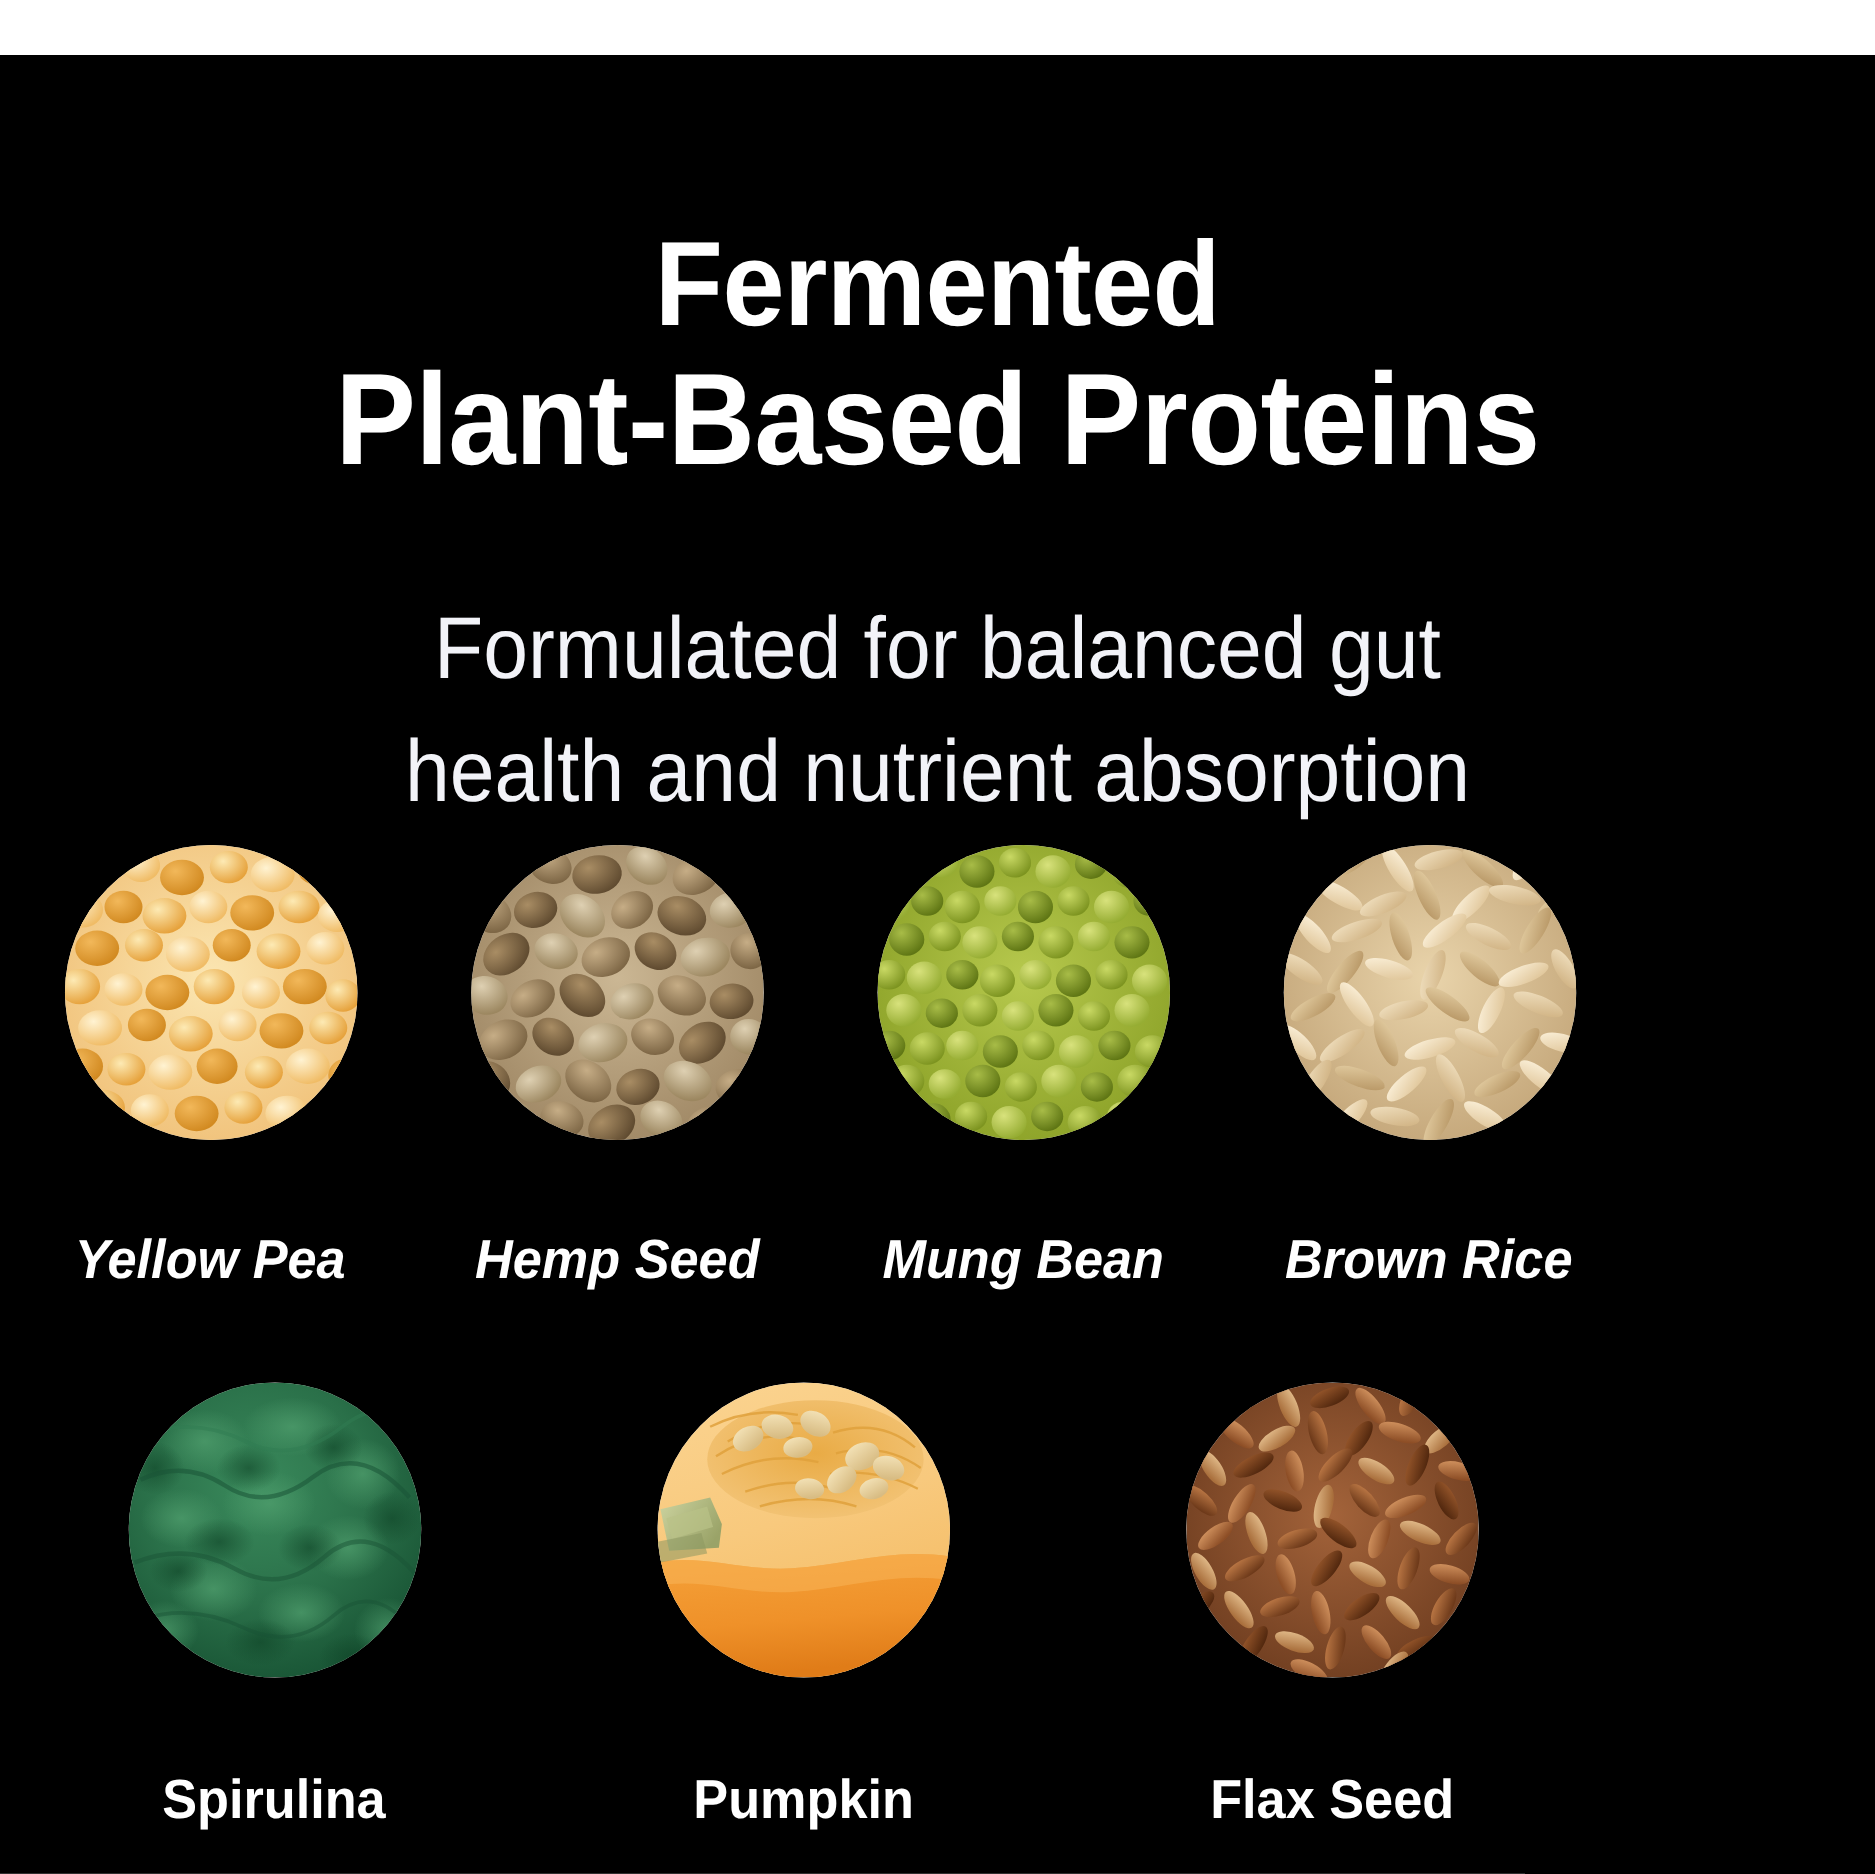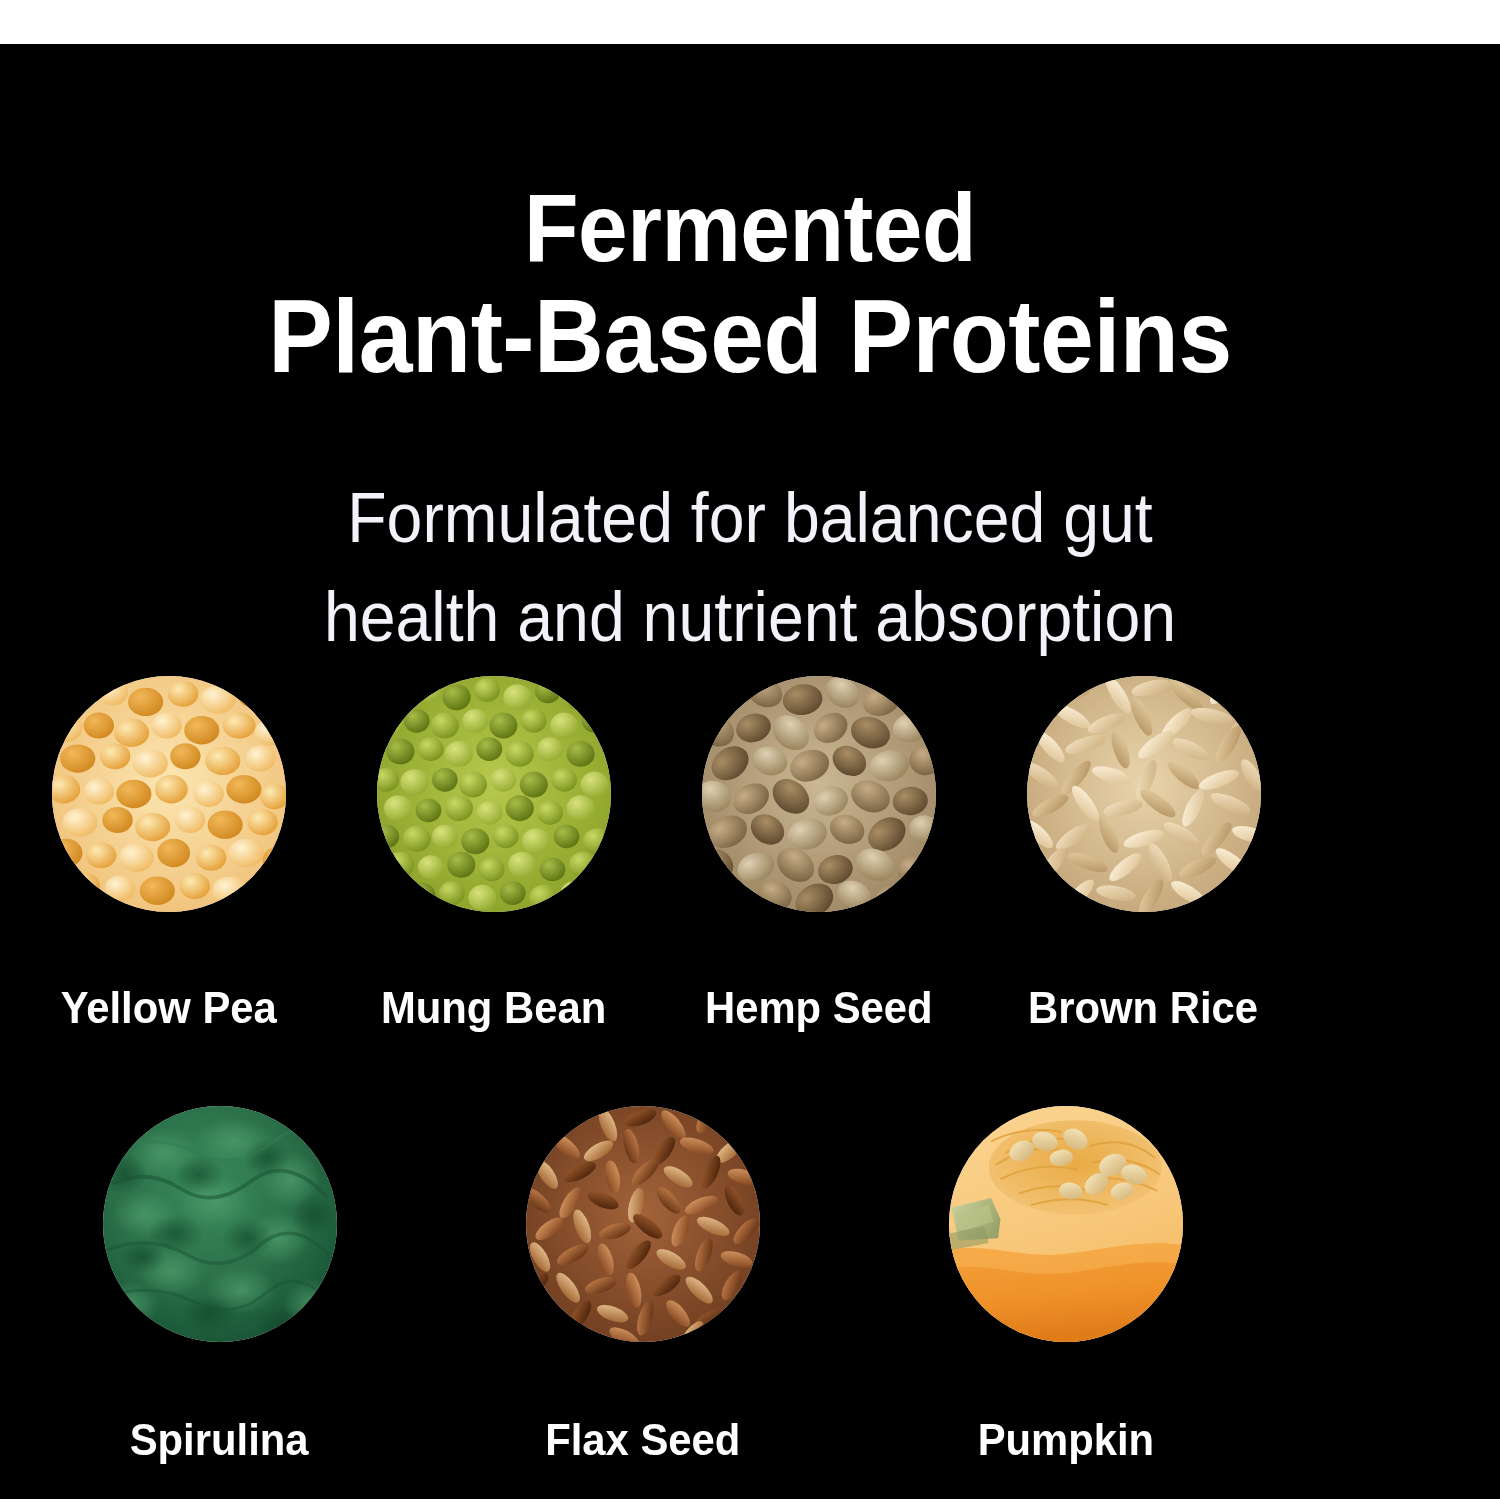--- a/index.html
+++ b/index.html
@@ -64,21 +64,21 @@
     display: flex;
   }
   .row-1 { top: 632px; }
   .row-2 { top: 1062px; }
 
   .cell {
     display: flex;
     flex-direction: column;
     align-items: center;
   }
-  .row-1 .cell { width: 325px; }
+  .row-1 .cell { width: 325px; font-style: italic; }
   .row-2 .cell { width: 423px; justify-content: flex-end; }
   .row-1 { padding-left: 6px; }
   .row-2 { padding-left: 8px; }
 
   .swatch {
     width: 234px;
     height: 236px;
     border-radius: 50%;
     overflow: hidden;
     position: relative;
@@ -181,20 +181,90 @@
             <ellipse cx="26" cy="178" rx="15" ry="12" fill="url(#pA)"></ellipse>
             <ellipse cx="58" cy="180" rx="13" ry="11" fill="url(#pB)"></ellipse>
             <ellipse cx="90" cy="182" rx="15" ry="12" fill="url(#pC)"></ellipse>
             <ellipse cx="122" cy="178" rx="13" ry="11" fill="url(#pA)"></ellipse>
             <ellipse cx="152" cy="182" rx="15" ry="12" fill="url(#pB)"></ellipse>
             <ellipse cx="182" cy="180" rx="13" ry="11" fill="url(#pC)"></ellipse>
           </g>
         </svg>
       </div>
       <div class="ing-label">Yellow Pea</div>
+    </div>
+
+    <div class="cell">
+      <div class="swatch">
+        <svg viewBox="0 0 200 200" preserveAspectRatio="none">
+          <defs>
+            <radialGradient id="hBg" cx="50%" cy="45%" r="62%">
+              <stop offset="0%" stop-color="#cbb794"></stop>
+                <stop offset="100%" stop-color="#9d8562"></stop>
+            </radialGradient>
+            <radialGradient id="hA" cx="35%" cy="30%" r="72%">
+              <stop offset="0%" stop-color="#ded0b2"></stop>
+                <stop offset="100%" stop-color="#9c8760"></stop>
+            </radialGradient>
+            <radialGradient id="hB" cx="35%" cy="30%" r="72%">
+              <stop offset="0%" stop-color="#c6ad86"></stop>
+                <stop offset="100%" stop-color="#7e6746"></stop>
+            </radialGradient>
+            <radialGradient id="hC" cx="35%" cy="30%" r="72%">
+              <stop offset="0%" stop-color="#a98d64"></stop>
+                <stop offset="100%" stop-color="#614c31"></stop>
+            </radialGradient>
+          </defs>
+          <rect width="200" height="200" fill="url(#hBg)"></rect>
+          <g>
+            <ellipse cx="20" cy="18" rx="16" ry="13" fill="url(#hA)" transform="rotate(-18 20 18)"></ellipse>
+            <ellipse cx="54" cy="14" rx="15" ry="12" fill="url(#hB)" transform="rotate(22 54 14)"></ellipse>
+            <ellipse cx="86" cy="20" rx="17" ry="13" fill="url(#hC)" transform="rotate(-8 86 20)"></ellipse>
+            <ellipse cx="120" cy="14" rx="15" ry="12" fill="url(#hA)" transform="rotate(34 120 14)"></ellipse>
+            <ellipse cx="154" cy="20" rx="17" ry="13" fill="url(#hB)" transform="rotate(-26 154 20)"></ellipse>
+            <ellipse cx="186" cy="16" rx="14" ry="12" fill="url(#hC)" transform="rotate(12 186 16)"></ellipse>
+            <ellipse cx="12" cy="46" rx="16" ry="13" fill="url(#hB)" transform="rotate(28 12 46)"></ellipse>
+            <ellipse cx="44" cy="44" rx="15" ry="12" fill="url(#hC)" transform="rotate(-15 44 44)"></ellipse>
+            <ellipse cx="76" cy="48" rx="17" ry="13" fill="url(#hA)" transform="rotate(40 76 48)"></ellipse>
+            <ellipse cx="110" cy="44" rx="15" ry="12" fill="url(#hB)" transform="rotate(-30 110 44)"></ellipse>
+            <ellipse cx="144" cy="48" rx="17" ry="13" fill="url(#hC)" transform="rotate(18 144 48)"></ellipse>
+            <ellipse cx="178" cy="44" rx="15" ry="12" fill="url(#hA)" transform="rotate(-10 178 44)"></ellipse>
+            <ellipse cx="24" cy="74" rx="17" ry="13" fill="url(#hC)" transform="rotate(-35 24 74)"></ellipse>
+            <ellipse cx="58" cy="72" rx="15" ry="12" fill="url(#hA)" transform="rotate(15 58 72)"></ellipse>
+            <ellipse cx="92" cy="76" rx="17" ry="13" fill="url(#hB)" transform="rotate(-20 92 76)"></ellipse>
+            <ellipse cx="126" cy="72" rx="15" ry="12" fill="url(#hC)" transform="rotate(30 126 72)"></ellipse>
+            <ellipse cx="160" cy="76" rx="17" ry="13" fill="url(#hA)" transform="rotate(-12 160 76)"></ellipse>
+            <ellipse cx="190" cy="72" rx="13" ry="12" fill="url(#hB)" transform="rotate(25 190 72)"></ellipse>
+            <ellipse cx="10" cy="102" rx="15" ry="13" fill="url(#hA)" transform="rotate(16 10 102)"></ellipse>
+            <ellipse cx="42" cy="104" rx="16" ry="12" fill="url(#hB)" transform="rotate(-28 42 104)"></ellipse>
+            <ellipse cx="76" cy="102" rx="17" ry="13" fill="url(#hC)" transform="rotate(38 76 102)"></ellipse>
+            <ellipse cx="110" cy="106" rx="15" ry="12" fill="url(#hA)" transform="rotate(-18 110 106)"></ellipse>
+            <ellipse cx="144" cy="102" rx="17" ry="13" fill="url(#hB)" transform="rotate(22 144 102)"></ellipse>
+            <ellipse cx="178" cy="106" rx="15" ry="12" fill="url(#hC)" transform="rotate(-6 178 106)"></ellipse>
+            <ellipse cx="22" cy="132" rx="17" ry="13" fill="url(#hB)" transform="rotate(-24 22 132)"></ellipse>
+            <ellipse cx="56" cy="130" rx="15" ry="12" fill="url(#hC)" transform="rotate(32 56 130)"></ellipse>
+            <ellipse cx="90" cy="134" rx="17" ry="13" fill="url(#hA)" transform="rotate(-14 90 134)"></ellipse>
+            <ellipse cx="124" cy="130" rx="15" ry="12" fill="url(#hB)" transform="rotate(20 124 130)"></ellipse>
+            <ellipse cx="158" cy="134" rx="17" ry="13" fill="url(#hC)" transform="rotate(-32 158 134)"></ellipse>
+            <ellipse cx="190" cy="130" rx="13" ry="12" fill="url(#hA)" transform="rotate(10 190 130)"></ellipse>
+            <ellipse cx="12" cy="160" rx="15" ry="13" fill="url(#hC)" transform="rotate(26 12 160)"></ellipse>
+            <ellipse cx="46" cy="162" rx="16" ry="12" fill="url(#hA)" transform="rotate(-20 46 162)"></ellipse>
+            <ellipse cx="80" cy="160" rx="17" ry="13" fill="url(#hB)" transform="rotate(36 80 160)"></ellipse>
+            <ellipse cx="114" cy="164" rx="15" ry="12" fill="url(#hC)" transform="rotate(-16 114 164)"></ellipse>
+            <ellipse cx="148" cy="160" rx="17" ry="13" fill="url(#hA)" transform="rotate(24 148 160)"></ellipse>
+            <ellipse cx="182" cy="164" rx="15" ry="12" fill="url(#hB)" transform="rotate(-8 182 164)"></ellipse>
+            <ellipse cx="26" cy="188" rx="17" ry="13" fill="url(#hA)" transform="rotate(-22 26 188)"></ellipse>
+            <ellipse cx="62" cy="186" rx="15" ry="12" fill="url(#hB)" transform="rotate(18 62 186)"></ellipse>
+            <ellipse cx="96" cy="190" rx="17" ry="13" fill="url(#hC)" transform="rotate(-30 96 190)"></ellipse>
+            <ellipse cx="130" cy="186" rx="15" ry="12" fill="url(#hA)" transform="rotate(28 130 186)"></ellipse>
+            <ellipse cx="164" cy="190" rx="17" ry="13" fill="url(#hB)" transform="rotate(-12 164 190)"></ellipse>
+          </g>
+        </svg>
+      </div>
+      <div class="ing-label">Hemp Seed</div>
     </div>
 
     <div class="cell">
       <div class="swatch">
         <svg viewBox="0 0 200 200" preserveAspectRatio="none">
           <defs>
             <radialGradient id="mBg" cx="50%" cy="45%" r="62%">
               <stop offset="0%" stop-color="#b7c94e"></stop>
                 <stop offset="100%" stop-color="#8aa026"></stop>
             </radialGradient>
@@ -277,90 +347,20 @@
           </g>
         </svg>
       </div>
       <div class="ing-label">Mung Bean</div>
     </div>
 
     <div class="cell">
       <div class="swatch">
         <svg viewBox="0 0 200 200" preserveAspectRatio="none">
           <defs>
-            <radialGradient id="hBg" cx="50%" cy="45%" r="62%">
-              <stop offset="0%" stop-color="#cbb794"></stop>
-                <stop offset="100%" stop-color="#9d8562"></stop>
-            </radialGradient>
-            <radialGradient id="hA" cx="35%" cy="30%" r="72%">
-              <stop offset="0%" stop-color="#ded0b2"></stop>
-                <stop offset="100%" stop-color="#9c8760"></stop>
-            </radialGradient>
-            <radialGradient id="hB" cx="35%" cy="30%" r="72%">
-              <stop offset="0%" stop-color="#c6ad86"></stop>
-                <stop offset="100%" stop-color="#7e6746"></stop>
-            </radialGradient>
-            <radialGradient id="hC" cx="35%" cy="30%" r="72%">
-              <stop offset="0%" stop-color="#a98d64"></stop>
-                <stop offset="100%" stop-color="#614c31"></stop>
-            </radialGradient>
-          </defs>
-          <rect width="200" height="200" fill="url(#hBg)"></rect>
-          <g>
-            <ellipse cx="20" cy="18" rx="16" ry="13" fill="url(#hA)" transform="rotate(-18 20 18)"></ellipse>
-            <ellipse cx="54" cy="14" rx="15" ry="12" fill="url(#hB)" transform="rotate(22 54 14)"></ellipse>
-            <ellipse cx="86" cy="20" rx="17" ry="13" fill="url(#hC)" transform="rotate(-8 86 20)"></ellipse>
-            <ellipse cx="120" cy="14" rx="15" ry="12" fill="url(#hA)" transform="rotate(34 120 14)"></ellipse>
-            <ellipse cx="154" cy="20" rx="17" ry="13" fill="url(#hB)" transform="rotate(-26 154 20)"></ellipse>
-            <ellipse cx="186" cy="16" rx="14" ry="12" fill="url(#hC)" transform="rotate(12 186 16)"></ellipse>
-            <ellipse cx="12" cy="46" rx="16" ry="13" fill="url(#hB)" transform="rotate(28 12 46)"></ellipse>
-            <ellipse cx="44" cy="44" rx="15" ry="12" fill="url(#hC)" transform="rotate(-15 44 44)"></ellipse>
-            <ellipse cx="76" cy="48" rx="17" ry="13" fill="url(#hA)" transform="rotate(40 76 48)"></ellipse>
-            <ellipse cx="110" cy="44" rx="15" ry="12" fill="url(#hB)" transform="rotate(-30 110 44)"></ellipse>
-            <ellipse cx="144" cy="48" rx="17" ry="13" fill="url(#hC)" transform="rotate(18 144 48)"></ellipse>
-            <ellipse cx="178" cy="44" rx="15" ry="12" fill="url(#hA)" transform="rotate(-10 178 44)"></ellipse>
-            <ellipse cx="24" cy="74" rx="17" ry="13" fill="url(#hC)" transform="rotate(-35 24 74)"></ellipse>
-            <ellipse cx="58" cy="72" rx="15" ry="12" fill="url(#hA)" transform="rotate(15 58 72)"></ellipse>
-            <ellipse cx="92" cy="76" rx="17" ry="13" fill="url(#hB)" transform="rotate(-20 92 76)"></ellipse>
-            <ellipse cx="126" cy="72" rx="15" ry="12" fill="url(#hC)" transform="rotate(30 126 72)"></ellipse>
-            <ellipse cx="160" cy="76" rx="17" ry="13" fill="url(#hA)" transform="rotate(-12 160 76)"></ellipse>
-            <ellipse cx="190" cy="72" rx="13" ry="12" fill="url(#hB)" transform="rotate(25 190 72)"></ellipse>
-            <ellipse cx="10" cy="102" rx="15" ry="13" fill="url(#hA)" transform="rotate(16 10 102)"></ellipse>
-            <ellipse cx="42" cy="104" rx="16" ry="12" fill="url(#hB)" transform="rotate(-28 42 104)"></ellipse>
-            <ellipse cx="76" cy="102" rx="17" ry="13" fill="url(#hC)" transform="rotate(38 76 102)"></ellipse>
-            <ellipse cx="110" cy="106" rx="15" ry="12" fill="url(#hA)" transform="rotate(-18 110 106)"></ellipse>
-            <ellipse cx="144" cy="102" rx="17" ry="13" fill="url(#hB)" transform="rotate(22 144 102)"></ellipse>
-            <ellipse cx="178" cy="106" rx="15" ry="12" fill="url(#hC)" transform="rotate(-6 178 106)"></ellipse>
-            <ellipse cx="22" cy="132" rx="17" ry="13" fill="url(#hB)" transform="rotate(-24 22 132)"></ellipse>
-            <ellipse cx="56" cy="130" rx="15" ry="12" fill="url(#hC)" transform="rotate(32 56 130)"></ellipse>
-            <ellipse cx="90" cy="134" rx="17" ry="13" fill="url(#hA)" transform="rotate(-14 90 134)"></ellipse>
-            <ellipse cx="124" cy="130" rx="15" ry="12" fill="url(#hB)" transform="rotate(20 124 130)"></ellipse>
-            <ellipse cx="158" cy="134" rx="17" ry="13" fill="url(#hC)" transform="rotate(-32 158 134)"></ellipse>
-            <ellipse cx="190" cy="130" rx="13" ry="12" fill="url(#hA)" transform="rotate(10 190 130)"></ellipse>
-            <ellipse cx="12" cy="160" rx="15" ry="13" fill="url(#hC)" transform="rotate(26 12 160)"></ellipse>
-            <ellipse cx="46" cy="162" rx="16" ry="12" fill="url(#hA)" transform="rotate(-20 46 162)"></ellipse>
-            <ellipse cx="80" cy="160" rx="17" ry="13" fill="url(#hB)" transform="rotate(36 80 160)"></ellipse>
-            <ellipse cx="114" cy="164" rx="15" ry="12" fill="url(#hC)" transform="rotate(-16 114 164)"></ellipse>
-            <ellipse cx="148" cy="160" rx="17" ry="13" fill="url(#hA)" transform="rotate(24 148 160)"></ellipse>
-            <ellipse cx="182" cy="164" rx="15" ry="12" fill="url(#hB)" transform="rotate(-8 182 164)"></ellipse>
-            <ellipse cx="26" cy="188" rx="17" ry="13" fill="url(#hA)" transform="rotate(-22 26 188)"></ellipse>
-            <ellipse cx="62" cy="186" rx="15" ry="12" fill="url(#hB)" transform="rotate(18 62 186)"></ellipse>
-            <ellipse cx="96" cy="190" rx="17" ry="13" fill="url(#hC)" transform="rotate(-30 96 190)"></ellipse>
-            <ellipse cx="130" cy="186" rx="15" ry="12" fill="url(#hA)" transform="rotate(28 130 186)"></ellipse>
-            <ellipse cx="164" cy="190" rx="17" ry="13" fill="url(#hB)" transform="rotate(-12 164 190)"></ellipse>
-          </g>
-        </svg>
-      </div>
-      <div class="ing-label">Hemp Seed</div>
-    </div>
-
-    <div class="cell">
-      <div class="swatch">
-        <svg viewBox="0 0 200 200" preserveAspectRatio="none">
-          <defs>
             <linearGradient id="rA" x1="0" y1="0" x2="1" y2="1">
               <stop offset="0%" stop-color="#f2e2c2"></stop>
                 <stop offset="100%" stop-color="#cdae7d"></stop>
             </linearGradient>
             <linearGradient id="rB" x1="0" y1="0" x2="1" y2="1">
               <stop offset="0%" stop-color="#e5cfa4"></stop>
                 <stop offset="100%" stop-color="#b3915f"></stop>
             </linearGradient>
             <linearGradient id="rC" x1="0" y1="0" x2="1" y2="1">
               <stop offset="0%" stop-color="#fdf3dd"></stop>
@@ -476,20 +476,81 @@
             <ellipse cx="14" cy="16" rx="18" ry="14" fill="url(#sDk)"></ellipse>
             <ellipse cx="186" cy="14" rx="18" ry="14" fill="url(#sDk)"></ellipse>
             <path d="M8 66 Q38 52 66 70 T126 64 T192 78" stroke="#195336" stroke-width="3" fill="none" opacity="0.55"></path>
             <path d="M4 122 Q40 108 72 126 T134 118 T198 132" stroke="#195336" stroke-width="3" fill="none" opacity="0.5"></path>
             <path d="M10 160 Q44 150 78 166 T140 158 T196 170" stroke="#195336" stroke-width="2.5" fill="none" opacity="0.45"></path>
             <path d="M14 34 Q48 24 80 40 T146 30 T198 44" stroke="#2f7c52" stroke-width="2.5" fill="none" opacity="0.5"></path>
           </g>
         </svg>
       </div>
       <div class="ing-label">Spirulina</div>
+    </div>
+
+    <div class="cell">
+      <div class="swatch">
+        <svg viewBox="0 0 200 200" preserveAspectRatio="none">
+          <defs>
+            <linearGradient id="flesh" x1="0" y1="0" x2="0.3" y2="1">
+              <stop offset="0%" stop-color="#fbd491"></stop>
+              <stop offset="55%" stop-color="#f8c97d"></stop>
+              <stop offset="100%" stop-color="#f4bb63"></stop>
+            </linearGradient>
+            <linearGradient id="rind" x1="0" y1="0" x2="0.2" y2="1">
+              <stop offset="0%" stop-color="#f5a23a"></stop>
+              <stop offset="60%" stop-color="#ef9129"></stop>
+              <stop offset="100%" stop-color="#e07c18"></stop>
+            </linearGradient>
+            <radialGradient id="cavity" cx="50%" cy="45%" r="60%">
+              <stop offset="0%" stop-color="#e9ab45"></stop>
+                <stop offset="100%" stop-color="#f3c477"></stop>
+            </radialGradient>
+            <linearGradient id="pseed" x1="0" y1="0" x2="0.4" y2="1">
+              <stop offset="0%" stop-color="#f6e6bc"></stop>
+                <stop offset="100%" stop-color="#d8bc83"></stop>
+            </linearGradient>
+            <linearGradient id="stem" x1="0" y1="0" x2="1" y2="0.6">
+              <stop offset="0%" stop-color="#cdd4a0"></stop>
+                <stop offset="100%" stop-color="#9aa368"></stop>
+            </linearGradient>
+          </defs>
+          <rect width="200" height="200" fill="url(#flesh)"></rect>
+          <path d="M0 122 C30 116 58 128 92 126 C128 124 160 112 200 118 L200 200 L0 200 Z" fill="url(#rind)"></path>
+          <path d="M0 122 C30 116 58 128 92 126 C128 124 160 112 200 118 L200 134 C160 128 128 140 92 142 C58 144 30 132 0 138 Z" fill="#f7b457" opacity="0.55"></path>
+          <ellipse cx="108" cy="52" rx="74" ry="40" fill="url(#cavity)"></ellipse>
+          <g stroke="#e0a13c" stroke-width="1.6" opacity="0.85" fill="none">
+            <path d="M40 50 Q70 30 104 40"></path>
+            <path d="M44 62 Q76 46 110 54"></path>
+            <path d="M48 40 Q78 22 112 30"></path>
+            <path d="M120 34 Q152 24 176 44"></path>
+            <path d="M122 48 Q154 40 180 58"></path>
+            <path d="M118 62 Q150 58 178 72"></path>
+            <path d="M60 74 Q94 62 126 74"></path>
+            <path d="M70 84 Q104 74 136 84"></path>
+            <path d="M36 30 Q64 16 96 22"></path>
+          </g>
+          <g>
+            <ellipse cx="62" cy="38" rx="11" ry="8" fill="url(#pseed)" transform="rotate(-28 62 38)"></ellipse>
+            <ellipse cx="82" cy="30" rx="11" ry="8" fill="url(#pseed)" transform="rotate(14 82 30)"></ellipse>
+            <ellipse cx="96" cy="44" rx="10" ry="7" fill="url(#pseed)" transform="rotate(-8 96 44)"></ellipse>
+            <ellipse cx="108" cy="28" rx="11" ry="8" fill="url(#pseed)" transform="rotate(30 108 28)"></ellipse>
+            <ellipse cx="140" cy="50" rx="12" ry="9" fill="url(#pseed)" transform="rotate(-22 140 50)"></ellipse>
+            <ellipse cx="158" cy="58" rx="11" ry="8" fill="url(#pseed)" transform="rotate(18 158 58)"></ellipse>
+            <ellipse cx="126" cy="66" rx="11" ry="8" fill="url(#pseed)" transform="rotate(-36 126 66)"></ellipse>
+            <ellipse cx="104" cy="72" rx="10" ry="7" fill="url(#pseed)" transform="rotate(8 104 72)"></ellipse>
+            <ellipse cx="148" cy="72" rx="10" ry="7" fill="url(#pseed)" transform="rotate(-14 148 72)"></ellipse>
+          </g>
+          <path d="M2 86 L36 78 L44 96 L42 112 L8 114 Z" fill="url(#stem)"></path>
+          <path d="M6 92 L34 84 L38 98 L10 106 Z" fill="#b9c287" opacity="0.7"></path>
+          <path d="M0 108 L30 102 L34 116 L2 122 Z" fill="#8d9760" opacity="0.55"></path>
+        </svg>
+      </div>
+      <div class="ing-label">Pumpkin</div>
     </div>
 
     <div class="cell">
       <div class="swatch">
         <svg viewBox="0 0 200 200" preserveAspectRatio="none">
           <defs>
             <radialGradient id="fBg" cx="50%" cy="45%" r="62%">
               <stop offset="0%" stop-color="#a3633a"></stop>
                 <stop offset="100%" stop-color="#6d3c1f"></stop>
             </radialGradient>
@@ -570,76 +631,15 @@
             <ellipse cx="158" cy="180" rx="15" ry="6" fill="url(#fD)" transform="rotate(-24 158 180)"></ellipse>
             <ellipse cx="186" cy="176" rx="14" ry="6" fill="url(#fC)" transform="rotate(66 186 176)"></ellipse>
             <ellipse cx="28" cy="194" rx="14" ry="6" fill="url(#fB)" transform="rotate(-38 28 194)"></ellipse>
             <ellipse cx="84" cy="196" rx="14" ry="6" fill="url(#fA)" transform="rotate(28 84 196)"></ellipse>
             <ellipse cx="142" cy="194" rx="14" ry="6" fill="url(#fC)" transform="rotate(-52 142 194)"></ellipse>
           </g>
         </svg>
       </div>
       <div class="ing-label">Flax Seed</div>
     </div>
-
-    <div class="cell">
-      <div class="swatch">
-        <svg viewBox="0 0 200 200" preserveAspectRatio="none">
-          <defs>
-            <linearGradient id="flesh" x1="0" y1="0" x2="0.3" y2="1">
-              <stop offset="0%" stop-color="#fbd491"></stop>
-              <stop offset="55%" stop-color="#f8c97d"></stop>
-              <stop offset="100%" stop-color="#f4bb63"></stop>
-            </linearGradient>
-            <linearGradient id="rind" x1="0" y1="0" x2="0.2" y2="1">
-              <stop offset="0%" stop-color="#f5a23a"></stop>
-              <stop offset="60%" stop-color="#ef9129"></stop>
-              <stop offset="100%" stop-color="#e07c18"></stop>
-            </linearGradient>
-            <radialGradient id="cavity" cx="50%" cy="45%" r="60%">
-              <stop offset="0%" stop-color="#e9ab45"></stop>
-                <stop offset="100%" stop-color="#f3c477"></stop>
-            </radialGradient>
-            <linearGradient id="pseed" x1="0" y1="0" x2="0.4" y2="1">
-              <stop offset="0%" stop-color="#f6e6bc"></stop>
-                <stop offset="100%" stop-color="#d8bc83"></stop>
-            </linearGradient>
-            <linearGradient id="stem" x1="0" y1="0" x2="1" y2="0.6">
-              <stop offset="0%" stop-color="#cdd4a0"></stop>
-                <stop offset="100%" stop-color="#9aa368"></stop>
-            </linearGradient>
-          </defs>
-          <rect width="200" height="200" fill="url(#flesh)"></rect>
-          <path d="M0 122 C30 116 58 128 92 126 C128 124 160 112 200 118 L200 200 L0 200 Z" fill="url(#rind)"></path>
-          <path d="M0 122 C30 116 58 128 92 126 C128 124 160 112 200 118 L200 134 C160 128 128 140 92 142 C58 144 30 132 0 138 Z" fill="#f7b457" opacity="0.55"></path>
-          <ellipse cx="108" cy="52" rx="74" ry="40" fill="url(#cavity)"></ellipse>
-          <g stroke="#e0a13c" stroke-width="1.6" opacity="0.85" fill="none">
-            <path d="M40 50 Q70 30 104 40"></path>
-            <path d="M44 62 Q76 46 110 54"></path>
-            <path d="M48 40 Q78 22 112 30"></path>
-            <path d="M120 34 Q152 24 176 44"></path>
-            <path d="M122 48 Q154 40 180 58"></path>
-            <path d="M118 62 Q150 58 178 72"></path>
-            <path d="M60 74 Q94 62 126 74"></path>
-            <path d="M70 84 Q104 74 136 84"></path>
-            <path d="M36 30 Q64 16 96 22"></path>
-          </g>
-          <g>
-            <ellipse cx="62" cy="38" rx="11" ry="8" fill="url(#pseed)" transform="rotate(-28 62 38)"></ellipse>
-            <ellipse cx="82" cy="30" rx="11" ry="8" fill="url(#pseed)" transform="rotate(14 82 30)"></ellipse>
-            <ellipse cx="96" cy="44" rx="10" ry="7" fill="url(#pseed)" transform="rotate(-8 96 44)"></ellipse>
-            <ellipse cx="108" cy="28" rx="11" ry="8" fill="url(#pseed)" transform="rotate(30 108 28)"></ellipse>
-            <ellipse cx="140" cy="50" rx="12" ry="9" fill="url(#pseed)" transform="rotate(-22 140 50)"></ellipse>
-            <ellipse cx="158" cy="58" rx="11" ry="8" fill="url(#pseed)" transform="rotate(18 158 58)"></ellipse>
-            <ellipse cx="126" cy="66" rx="11" ry="8" fill="url(#pseed)" transform="rotate(-36 126 66)"></ellipse>
-            <ellipse cx="104" cy="72" rx="10" ry="7" fill="url(#pseed)" transform="rotate(8 104 72)"></ellipse>
-            <ellipse cx="148" cy="72" rx="10" ry="7" fill="url(#pseed)" transform="rotate(-14 148 72)"></ellipse>
-          </g>
-          <path d="M2 86 L36 78 L44 96 L42 112 L8 114 Z" fill="url(#stem)"></path>
-          <path d="M6 92 L34 84 L38 98 L10 106 Z" fill="#b9c287" opacity="0.7"></path>
-          <path d="M0 108 L30 102 L34 116 L2 122 Z" fill="#8d9760" opacity="0.55"></path>
-        </svg>
-      </div>
-      <div class="ing-label">Pumpkin</div>
-    </div>
   </div>
 
 </div>
 
 </body></html>

